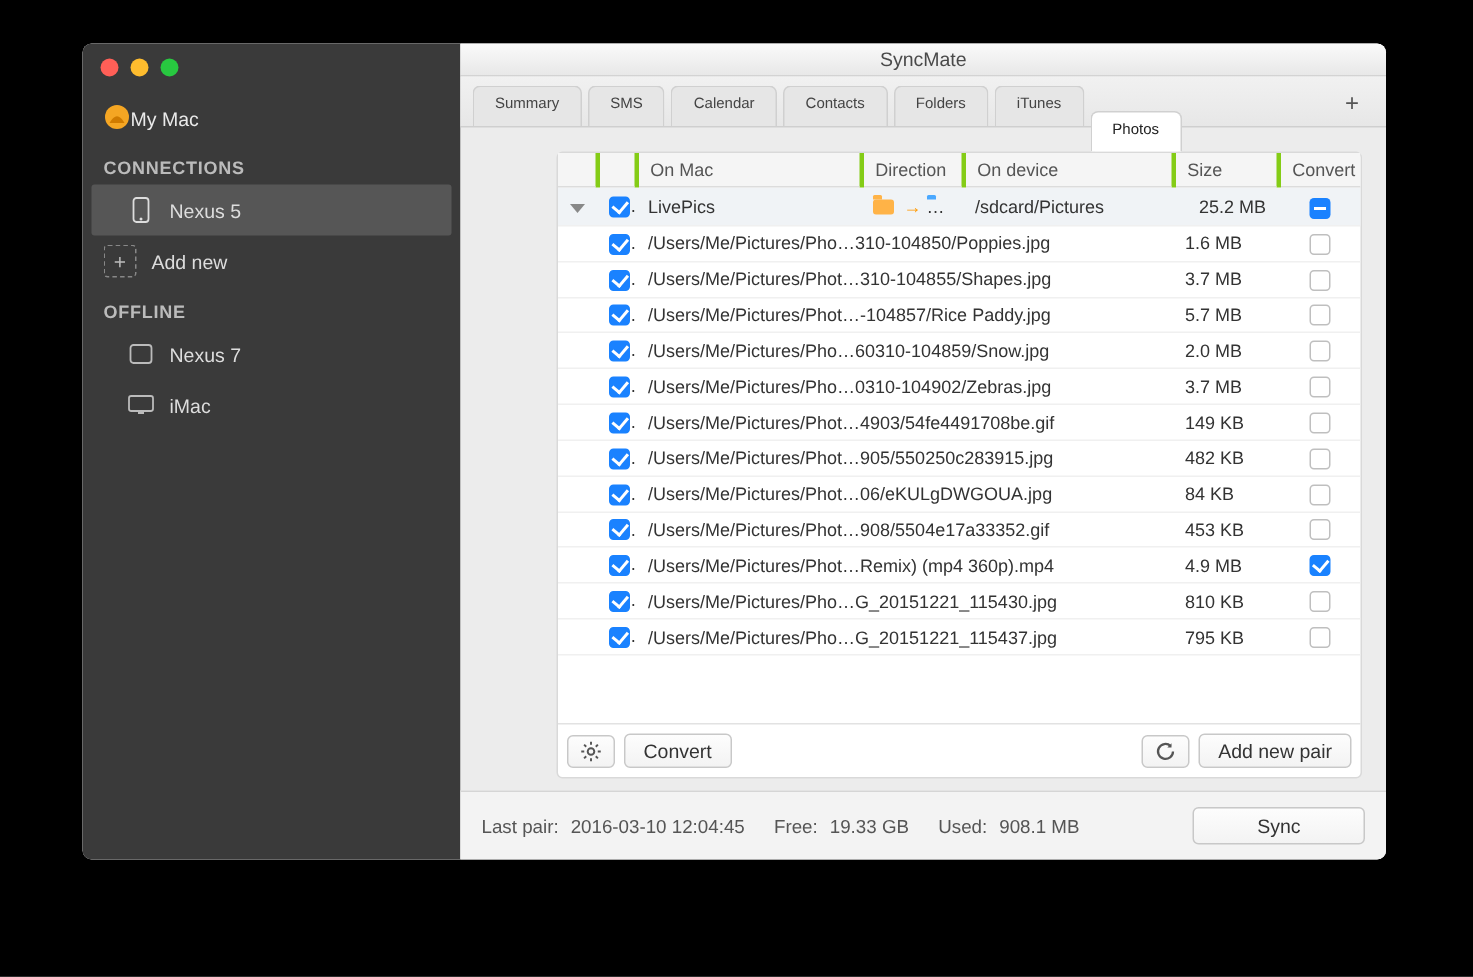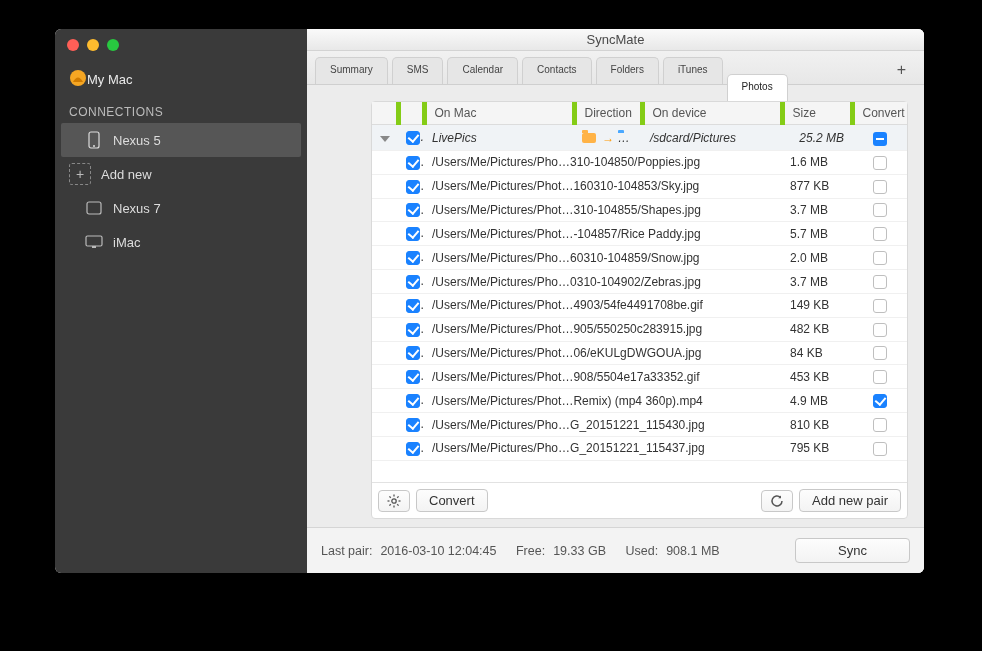--- a/index.html
+++ b/index.html
@@ -12,40 +12,40 @@
   }
   
   .sidebar { width: 252px; background: #3a3a3a; color: #ddd; display: flex; flex-direction: column; }
   .traffic { display: flex; gap: 8px; padding: 10px 12px; }
   .dot { width: 12px; height: 12px; border-radius: 50%; }
   .dot.red { background: #ff5f57; }
   .dot.yellow { background: #febc2e; }
   .dot.green { background: #28c840; }
   .sb-row { display: flex; align-items: flex-end; gap: 0; padding: 8px 14px; color: #eaeaea; }
   .sb-row .icon { width: 18px; height: 18px; display: inline-flex; align-items: center; justify-content: center; }
-  .sb-header { padding: 10px 14px 4px; color: #bbb; font-weight: 400; font-size: 12px; letter-spacing: .5px; }
+  .sb-header { padding: 10px 14px 4px; color: #bbb; font-weight: 700; font-size: 12px; letter-spacing: .5px; }
   .sb-item { display: flex; align-items: center; gap: 10px; padding: 8px 14px 8px 30px; cursor: default; }
   .sb-item.active { background: #565656; border-radius: 2px; margin: 0 6px; padding-left: 24px;}
   .sb-item .icon { width: 18px; height: 18px; display:inline-flex; align-items:center; justify-content:center; }
   .sb-add { margin: 6px 14px; display:flex; align-items:center; gap:10px; }
   .sb-add .box { width: 22px; height: 22px; border: 1px dashed #888; border-radius: 3px; display:flex; align-items:center; justify-content:center; color:#bbb; font-size: 14px; }
   .sb-item span, .sb-row span, .sb-add span { font-size: 13px; }
   
   .main { flex: 1; display: flex; flex-direction: column; background: #ececec; }
   .titlebar { height: 22px; text-align: center; font-size: 13px; color: #4a4a4a; line-height: 22px; background: linear-gradient(#fafafa,#e8e8e8); border-bottom: 1px solid #d3d3d3; }
   .tabs { display: flex; gap: 4px; padding: 6px 8px 0 8px; background: linear-gradient(#f1f1f1,#e7e7e7); border-bottom: 1px solid #cfcfcf; }
   .tab { padding: 6px 14px 7px; font-size: 10px; color: #444; background: #e6e6e6; border: 1px solid #d0d0d0; border-bottom: none; border-radius: 5px 5px 0 0; cursor: default;}
   .tab.active { background: #fff; color: #222; position: relative; top: 17px;}
   .tab.plus { padding: 4px 10px 5px; font-size: 16px; font-weight: 400; margin-left: auto; background: transparent; border:none; color:#555; }
   .content { flex:1; background: #fff; margin: 16px 16px 8px 64px; border: 1px solid #d9d9d9; border-radius: 4px; display:flex; flex-direction:column; min-height: 0;}
   table { width: 100%; border-collapse: collapse; table-layout: fixed;}
-  thead th { background: #f5f5f5; border-bottom: 1px solid #dcdcdc; border-right: 5px solid #84cc16; font-weight: 400; color: #555; font-size: 12px; text-align: left; padding: 4px 8px; }
+  thead th { background: #f5f5f5; border-bottom: 1px solid #dcdcdc; border-right: 3px solid #84cc16; font-weight: 400; color: #555; font-size: 12px; text-align: left; padding: 4px 8px; }
   thead th:last-child { border-right: none;}
   tbody td { padding: 4px 8px; font-size: 12px; color: #333; border-bottom: 1px solid #f0f0f0; white-space: nowrap; overflow: hidden; text-overflow: ellipsis;}
-  tbody tr.head-row { background: #f0f3f6; font-style: italic;}
+  tbody tr.head-row { background: #f0f3f6;}
   .col-toggle{width:26px;} .col-check{width:26px;} .col-mac{width:150px;} .col-dir{width:68px;} .col-dev{width:140px;} .col-size{width:70px;} .col-conv{width:55px;}
   .chk { appearance: none; width: 14px; height: 14px; border: 1px solid #bfbfbf; border-radius: 3px; display:inline-block; position:relative; vertical-align:middle; background:#fff;}
   .chk.checked { background: #1a82ff; border-color:#1a82ff;}
   .chk.checked::after { content:""; position:absolute; left:3px; top:0px; width:5px; height:8px; border: solid #fff; border-width:0 2px 2px 0; transform: rotate(40deg);}
   .minus { width:14px; height:14px; border-radius:3px; background:#1a82ff; display:inline-flex; align-items:center; justify-content:center; }
   .minus::after { content:""; width:8px; height:2px; background:#fff;}
   .tri { display:inline-block; width:0;height:0;border-left:5px solid transparent;border-right:5px solid transparent;border-top:6px solid #888;}
   .arrow { color:#ff9900; font-weight:bold;}
   .folder-ico { width:14px; height:10px; background:#ffb347; border-radius:2px; display:inline-block; vertical-align:middle; margin-right:3px; position:relative;}
   .folder-ico.blue { background:#4aa8ff;}
@@ -89,20 +89,21 @@
               <circle cx="6" cy="15" r="1" fill="#ddd"></circle>
             </svg>
         </span>
         <span>Nexus 5</span>
       </div>
       <div class="sb-add">
         <span class="box">+</span>
         <span>Add new</span>
       </div>
 
+      <div class="sb-header">OFFLINE</div>
       <div class="sb-item">
         <span class="icon">
           <svg width="16" height="14" viewBox="0 0 16 14">
               <rect x="1" y="1" width="14" height="12" rx="2" fill="none" stroke="#bbb" stroke-width="1.2"></rect>
             </svg>
         </span>
         <span>Nexus 7</span>
       </div>
       <div class="sb-item">
         <span class="icon">
@@ -165,27 +166,20 @@
           <tr>
                   <td></td>
                   <td style="text-align:center"><span class="chk checked"></span></td>
                   <td colspan="3">/Users/Me/Pictures/Pho…310-104850/Poppies.jpg</td>
                   <td>1.6 MB</td>
                   <td style="text-align:center"><span class="chk "></span></td>
                 </tr>
                 <tr>
                   <td></td>
                   <td style="text-align:center"><span class="chk checked"></span></td>
-                  <td colspan="3">/Users/Me/Pictures/Phot…160310-104853/Sky.jpg</td>
-                  <td>877 KB</td>
-                  <td style="text-align:center"><span class="chk "></span></td>
-                </tr>
-                <tr>
-                  <td></td>
-                  <td style="text-align:center"><span class="chk checked"></span></td>
                   <td colspan="3">/Users/Me/Pictures/Phot…310-104855/Shapes.jpg</td>
                   <td>3.7 MB</td>
                   <td style="text-align:center"><span class="chk "></span></td>
                 </tr>
                 <tr>
                   <td></td>
                   <td style="text-align:center"><span class="chk checked"></span></td>
                   <td colspan="3">/Users/Me/Pictures/Phot…-104857/Rice Paddy.jpg</td>
                   <td>5.7 MB</td>
                   <td style="text-align:center"><span class="chk "></span></td>

